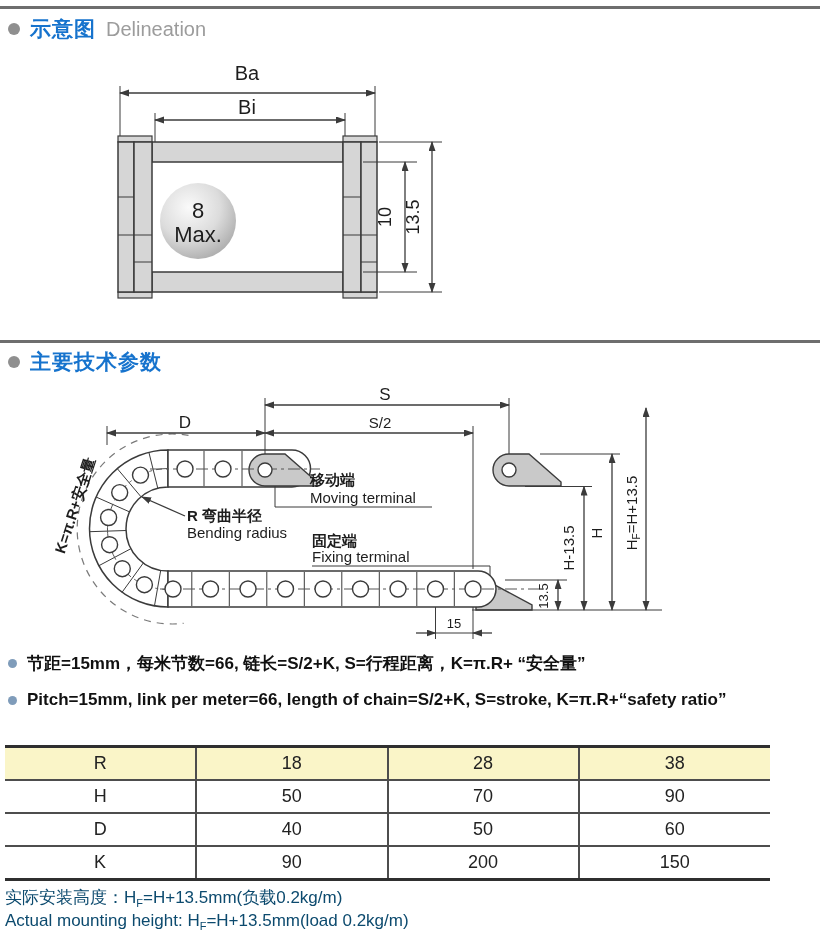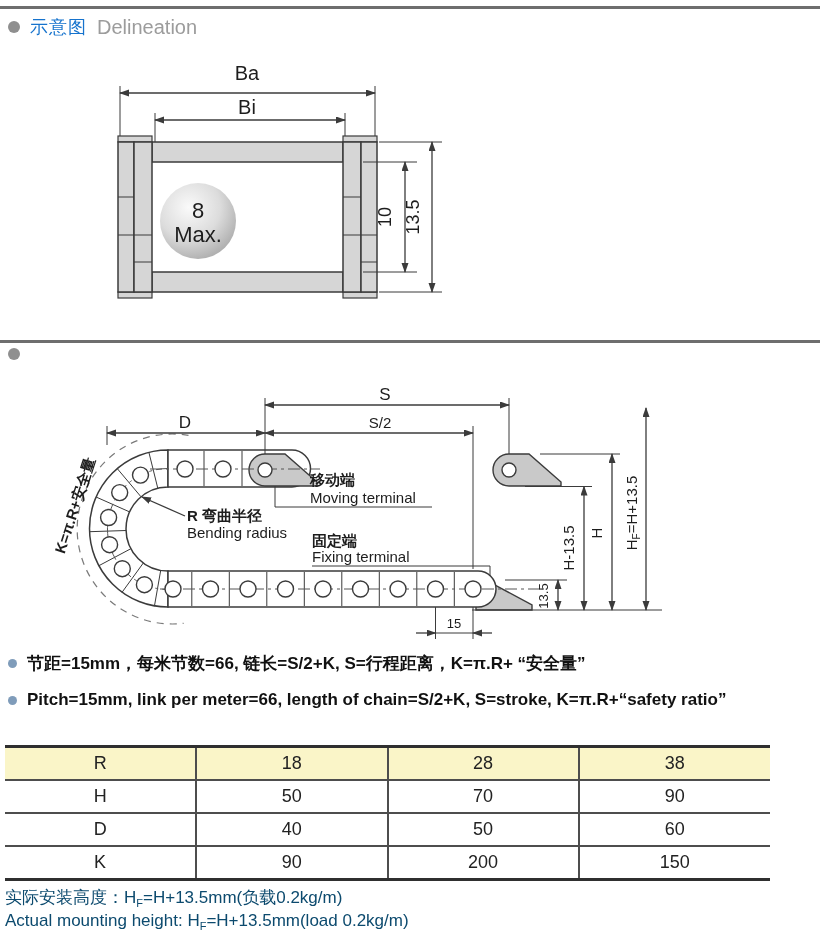--- a/index.html
+++ b/index.html
@@ -3,21 +3,21 @@
 <meta charset="utf-8">
 <style>
   html,body{margin:0;padding:0;}
   body{
     position:relative;width:820px;height:940px;background:#ffffff;
     font-family:"Liberation Sans",sans-serif;color:#1d1d1d;overflow:hidden;
   }
   .rule{position:absolute;left:0;width:820px;height:3px;background:#6e6e6e;}
   .sec-head{position:absolute;left:8px;display:flex;align-items:center;gap:10px;}
   .sec-dot{width:12px;height:12px;border-radius:50%;background:#8f8f8f;flex:0 0 auto;}
-  .sec-zh{font-size:18px;font-weight:normal;color:#1673cd;letter-spacing:1px;}
+  .sec-zh{font-size:21px;font-weight:bold;color:#1673cd;letter-spacing:1px;}
   .sec-en{font-size:20px;color:#9c9c9c;}
   .note-line{position:absolute;left:8px;display:flex;align-items:center;gap:10px;font-size:17px;color:#111;font-weight:bold;}
   .note-dot{width:9px;height:9px;border-radius:50%;background:#7f9cba;flex:0 0 auto;}
   table.spec{
     position:absolute;left:5px;top:745px;width:765px;border-collapse:collapse;
     border-top:3px solid #2f2f2f;border-bottom:3px solid #2f2f2f;
     font-size:18px;color:#222;table-layout:fixed;
   }
   table.spec td{border-bottom:2px solid #4d4d4d;height:31px;text-align:center;padding:0;}
   table.spec td+td{border-left:2px solid #4d4d4d;}
@@ -103,20 +103,21 @@
 
   <line class="thin" x1="284" y1="84" x2="347" y2="84"></line>
   <line class="thin" x1="284" y1="234" x2="347" y2="234"></line>
   <line class="dln" x1="337" y1="84" x2="337" y2="234" marker-start="url(#ar1)" marker-end="url(#ar1)"></line>
   <text x="324" y="159" font-size="18" text-anchor="middle" transform="rotate(-90 324 159)">13.5</text>
 </svg>
 
 <div class="rule" style="top:340px"></div>
 <div class="sec-head" style="top:348px">
   <span class="sec-dot"></span>
+  <span class="sec-zh">主要技术参数</span>
 </div>
 
 <svg style="left:0;top:385px" width="820" height="265" viewBox="0 0 820 265">
   <defs>
     <marker id="ar2" markerWidth="10" markerHeight="8" refX="9" refY="3.5" orient="auto-start-reverse" markerunitsonuse="userSpaceOnUse" markerUnits="userSpaceOnUse">
       <path d="M0,0 L10,3.5 L0,7 Z" fill="#3b3b3b"></path>
     </marker>
   </defs>
 
   <path class="dashed" d="M 188.5,50.4 A 95,95 0 1 0 183.6,238.3"></path>

